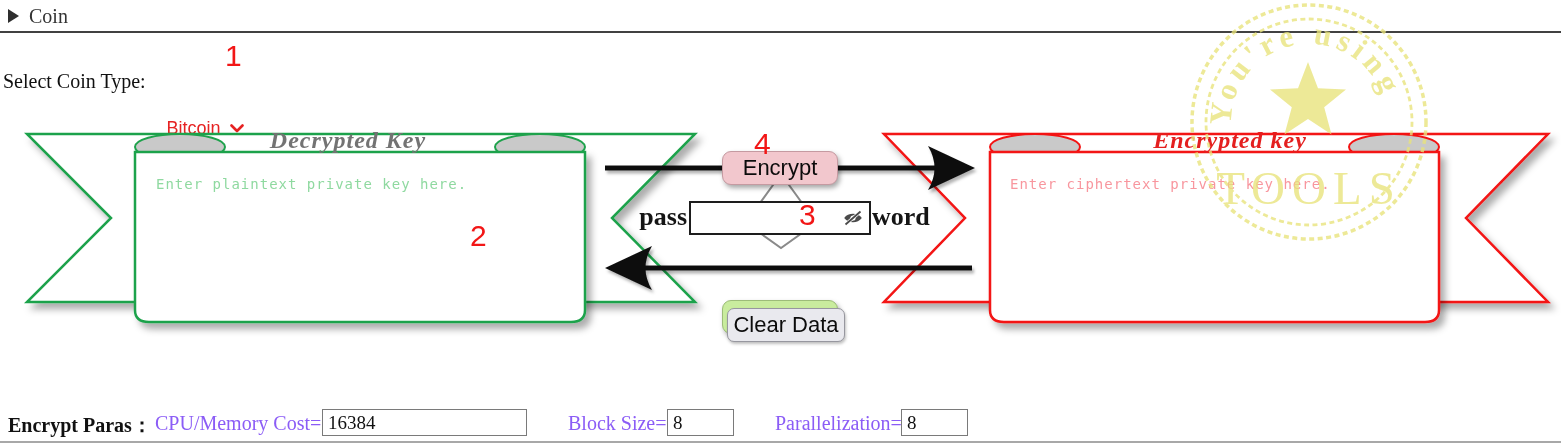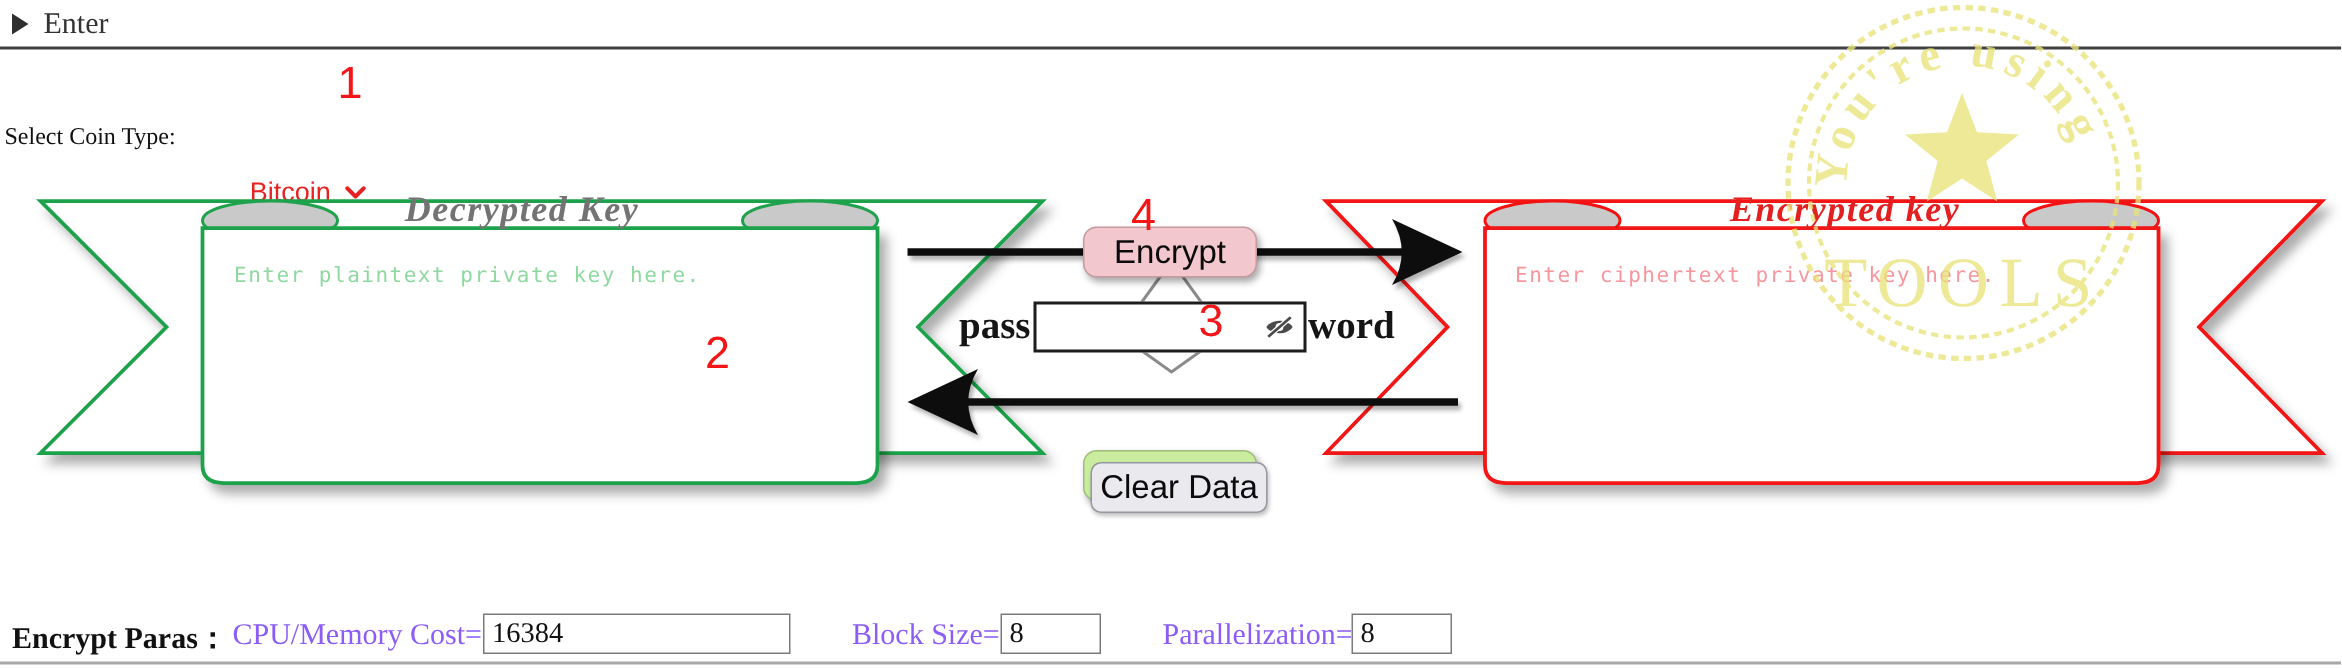--- a/index.html
+++ b/index.html
@@ -6,21 +6,21 @@
   .stage{
     position:relative;width:1561px;height:446px;overflow:hidden;background:#ffffff;
     font-family:"Liberation Serif",serif;
   }
   
   .help-row{position:absolute;left:8px;top:3px;height:26px;display:flex;align-items:center;gap:10px;}
   .help-tri{width:0;height:0;border-left:11px solid #2e2e2e;border-top:7px solid transparent;border-bottom:7px solid transparent;}
   .help-label{font-size:20px;color:#333;}
   .hr-top{position:absolute;left:0;top:31px;width:1561px;border-top:2px solid #414141;}
   
-  .coin-label{position:absolute;left:3px;top:83px;font-size:16px;color:#101010;}
+  .coin-label{position:absolute;left:3px;top:70px;font-size:20px;color:#101010;}
   .coin-select{
     position:absolute;left:151px;top:68px;width:108px;height:27px;
     border-bottom:2px solid #222;display:flex;align-items:center;justify-content:center;gap:9px;
     cursor:pointer;
     margin-top:47px;
   }
   .coin-value{font-family:"Liberation Sans",sans-serif;font-size:18px;color:#e62222;}
   
   .annot{position:absolute;z-index:60;font-family:"Liberation Sans",sans-serif;font-size:30px;color:#f21616;line-height:1;}
   
@@ -81,21 +81,21 @@
   .p-input.i3{left:901px;width:60px;}
   .hr-bottom{position:absolute;left:0;top:441px;width:1561px;border-top:2px solid #a8a8a8;}
 </style>
 </head>
 <body>
 
 <div class="stage">
 
   <div class="help-row">
     <span class="help-tri"></span>
-    <span class="help-label">Enter</span>
+    <span class="help-label">Coin</span>
   </div>
   <div class="hr-top"></div>
 
   <span class="coin-label">Select Coin Type:</span>
   <span class="coin-select">
     <span class="coin-value">Bitcoin</span>
     <svg width="14" height="9" viewBox="0 0 14 9">
       <polyline points="1.5,1.5 7,7 12.5,1.5" fill="none" stroke="#e62222" stroke-width="2.6" stroke-linecap="round" stroke-linejoin="round"></polyline>
     </svg>
   </span>

